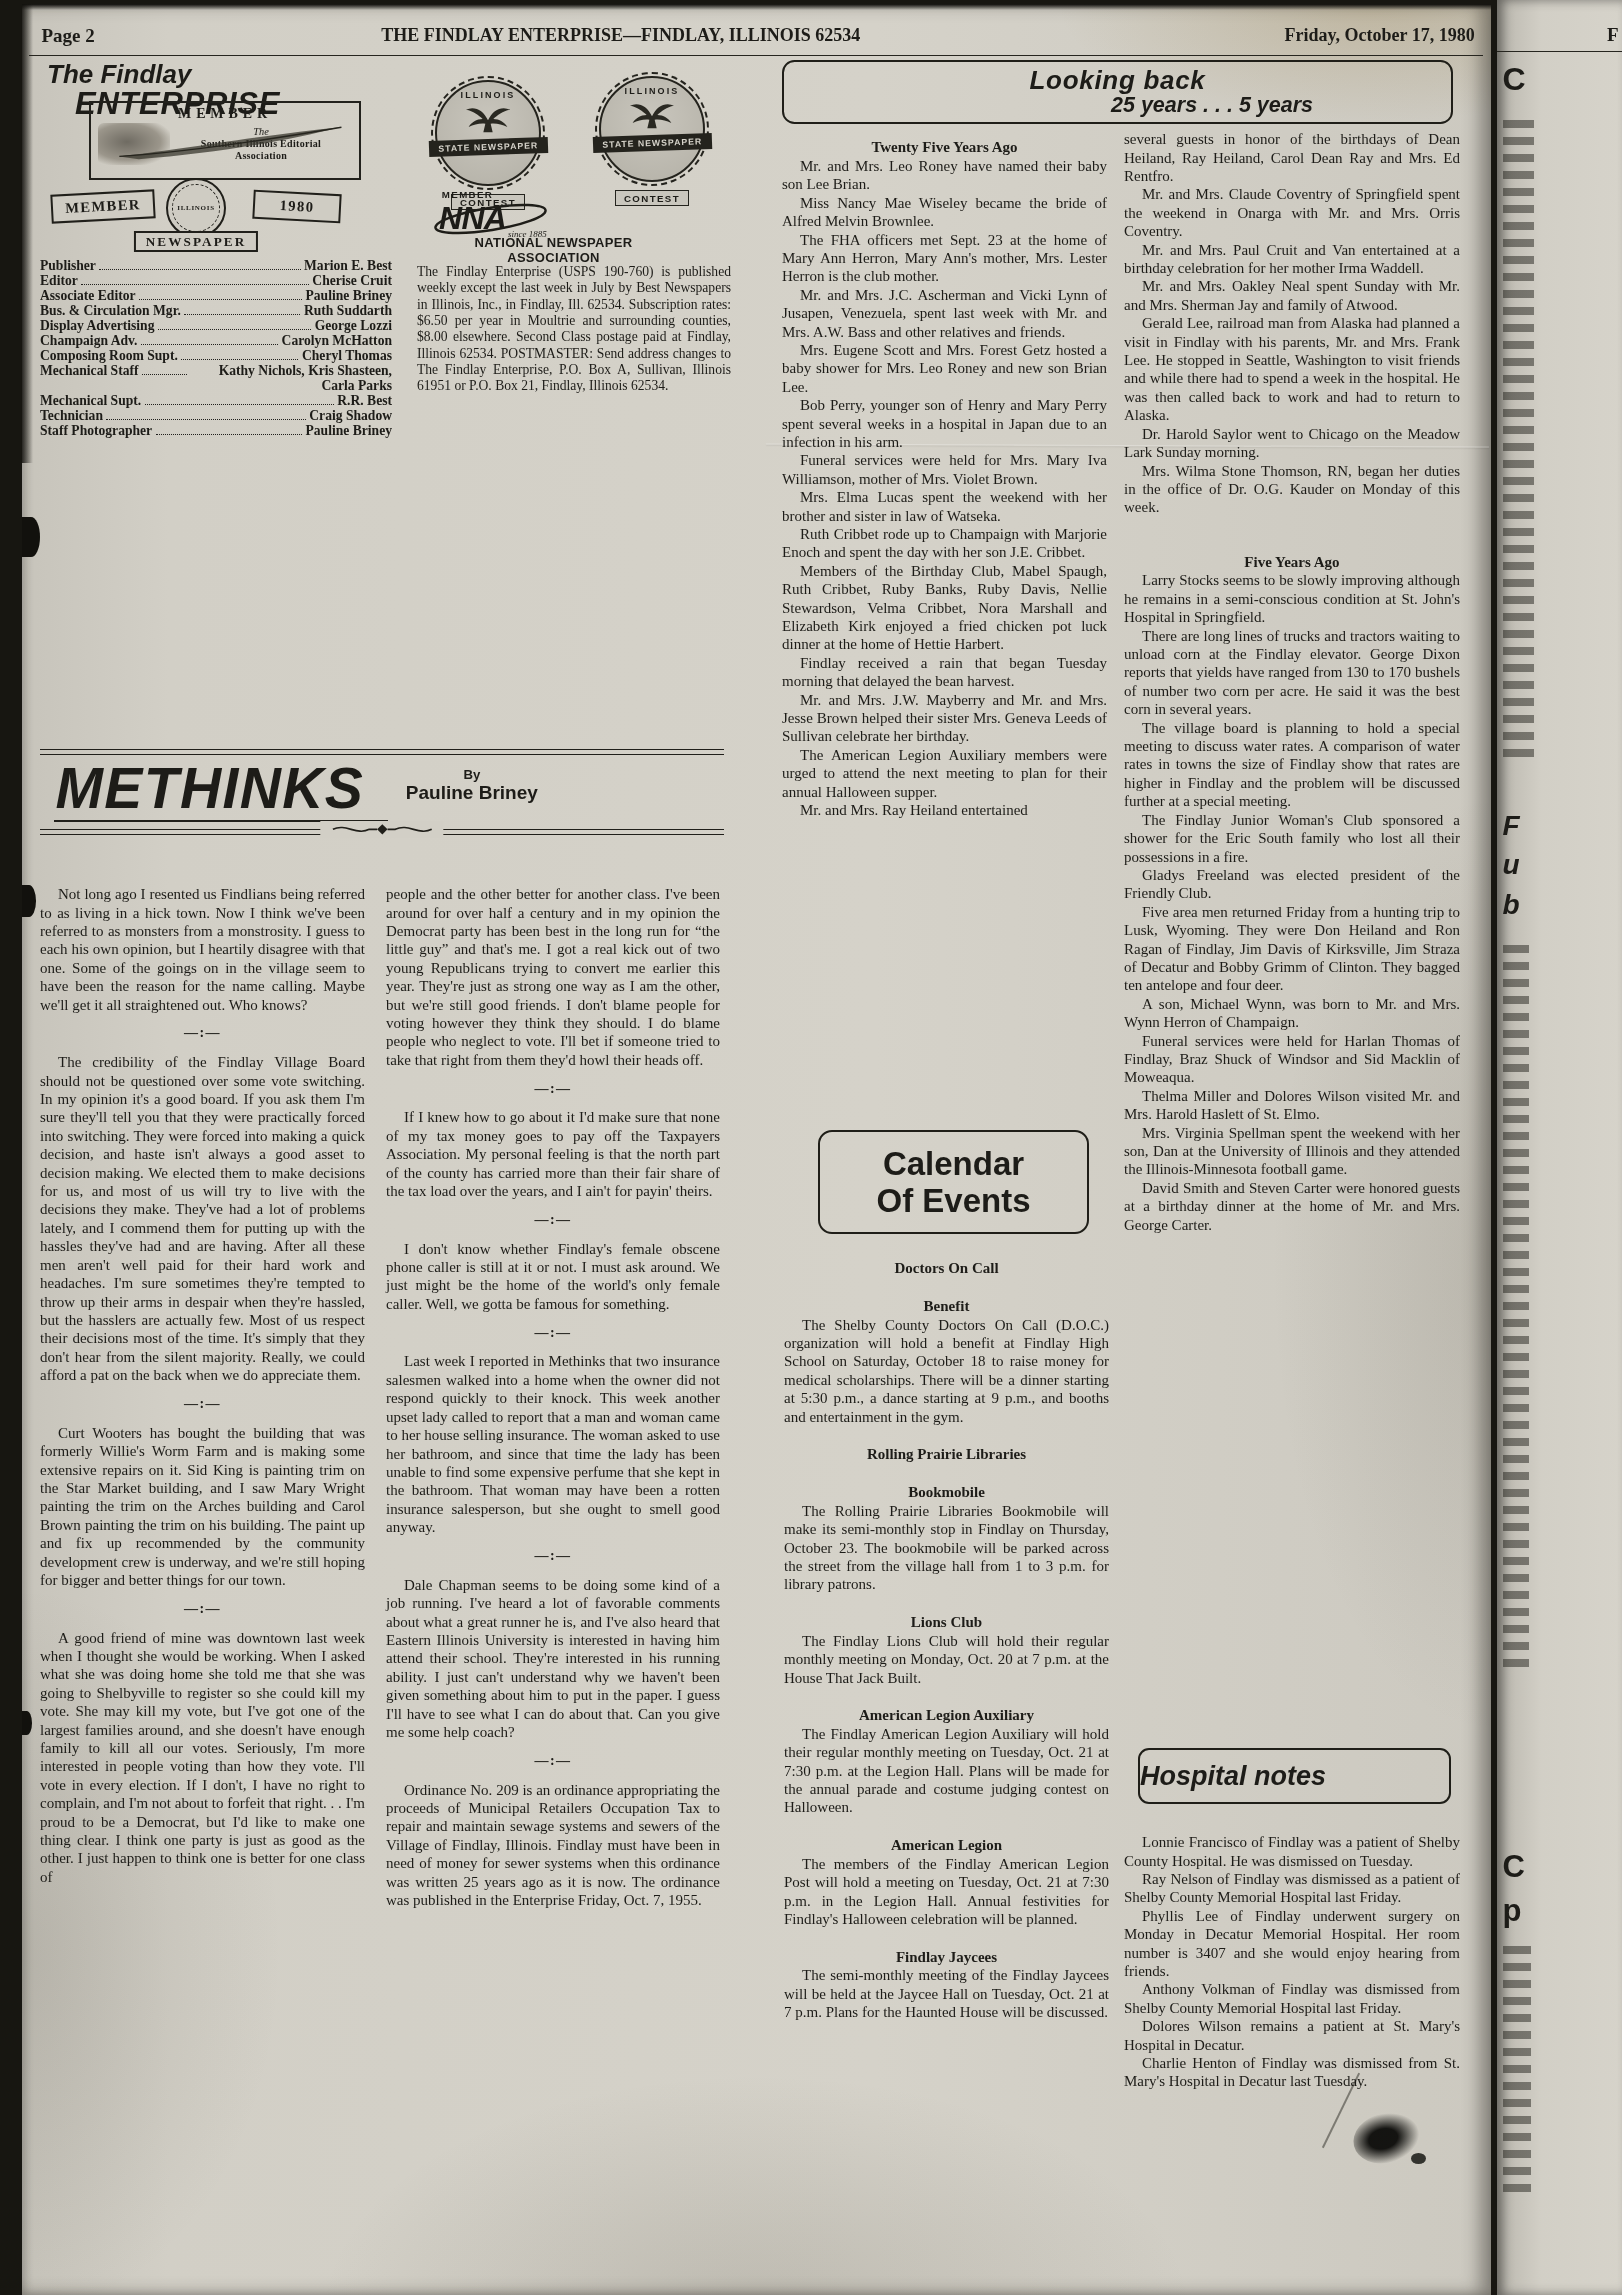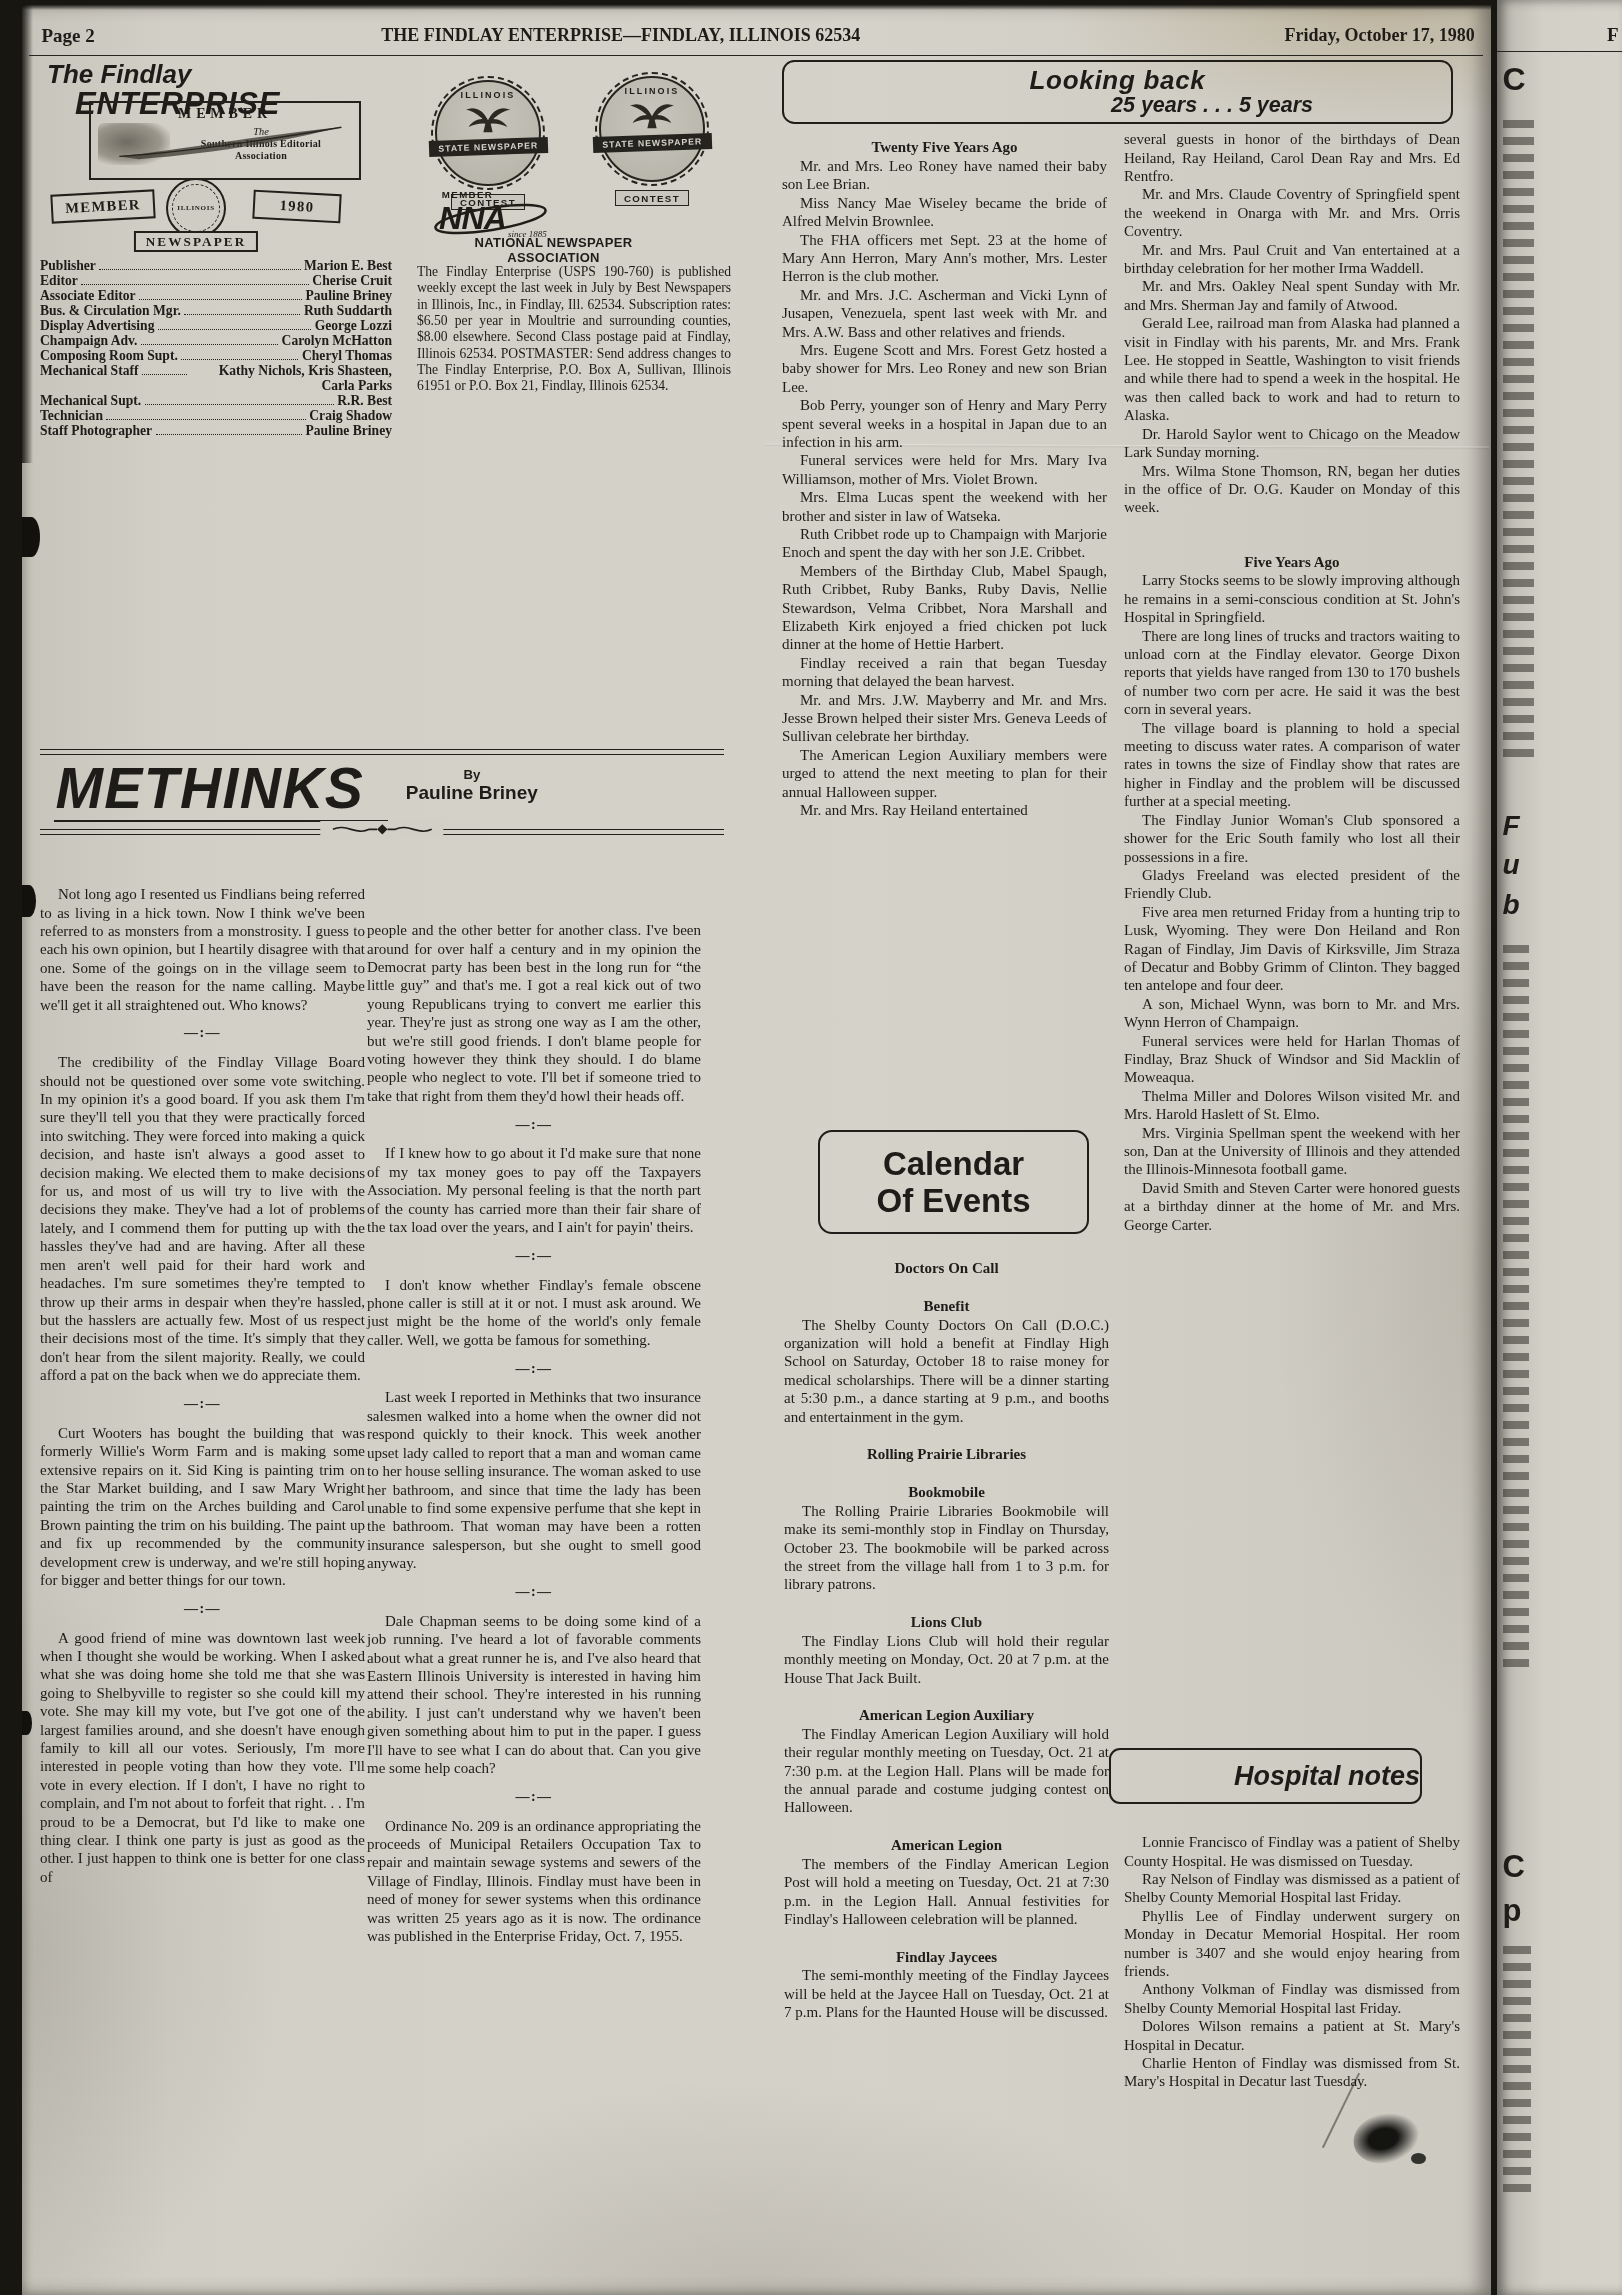--- a/index.html
+++ b/index.html
@@ -106,41 +106,41 @@
 
   
   .lb-box{position:absolute;left:760px;top:56px;width:671px;height:64px;border:2.8px solid #1f1e18;
     border-radius:12.5px;box-sizing:border-box;font-family:"Liberation Sans",sans-serif;}
   .lb-t1{text-align:center;font-style:italic;font-weight:bold;font-size:26px;margin-top:2.8px;letter-spacing:0.7px;}
   .lb-t2{font-style:italic;font-weight:bold;font-size:21.5px;margin:-2.8px 0 0 327px;}
   .cal-box{position:absolute;left:796px;top:1126px;width:271px;height:104px;border:2.8px solid #1f1e18;
     border-radius:14px;box-sizing:border-box;display:flex;flex-direction:column;align-items:center;justify-content:center;
     font-family:"Liberation Sans",sans-serif;}
   .cal-t{font-weight:bold;font-size:33px;line-height:37px;}
-  .hn-box{position:absolute;left:1087px;top:1744px;width:313px;height:56px;border:2.8px solid #1f1e18;
-    border-radius:11px;box-sizing:border-box;display:flex;align-items:center;justify-content:flex-end;
+  .hn-box{position:absolute;left:1116px;top:1744px;width:313px;height:56px;border:2.8px solid #1f1e18;
+    border-radius:11px;box-sizing:border-box;display:flex;align-items:center;justify-content:flex-start;
     font-family:"Liberation Sans",sans-serif;}
   .hn-t{font-style:italic;font-weight:bold;font-size:27px;}
 
   
   .mt-banner{position:absolute;left:18px;top:745px;width:684px;}
   .mt-rule-top{border-top:1.4px solid #201f1a;border-bottom:1px solid #201f1a;height:4.2px;}
   .mt-row{display:flex;align-items:center;padding:2.8px 5.6px 0 14px;}
   .mt-title{font-family:"Liberation Sans",sans-serif;font-style:italic;font-weight:bold;font-size:57px;
     line-height:60px;letter-spacing:1.4px;border-bottom:2.1px solid #201f1a;padding:0 23.6px 1.4px 1.4px;}
   .mt-by{margin-left:18px;text-align:center;padding-bottom:8.3px;font-family:"Liberation Sans",sans-serif;}
   .mt-by1{display:block;font-weight:bold;font-size:13.2px;}
   .mt-by2{display:block;font-weight:bold;font-size:19px;}
   .mt-rule-bot{margin-top:7px;border-top:1px solid #201f1a;border-bottom:1.7px solid #201f1a;height:4.9px;position:relative;}
   .mt-orn{position:absolute;left:50%;top:-8.3px;transform:translateX(-50%);background:#d2cfc6;padding:0 9.7px;line-height:0;}
 
   
   .tcol{position:absolute;font-size:15px;line-height:18.4px;text-align:justify;hyphens:auto;}
   .m-c1{left:18px;top:881px;width:325px;font-family:Liberation Serif, serif;}
-  .m-c2{left:345px;top:881px;width:334px;margin-top:36px;}
+  .m-c2{left:364px;top:881px;width:334px;}
   .lb-c1{left:760px;top:126px;width:325px;}
   .lb-c2{left:1102px;top:126px;width:336px;}
   .cal-col{left:762px;top:1255px;width:325px;}
   .hn-col{left:1102px;top:1829px;width:336px;}
   .it-p{margin:0;text-indent:18px;}
   .it-c{margin:0;text-indent:0;}
   .it-h{margin:8.3px 0 0;text-indent:0;text-align:center;font-weight:bold;}
   .it-h + .it-h{margin-top:0;}
   .cal-col .it-h{margin-top:19.5px;}
   .cal-col .it-h:first-child{margin-top:0;}

